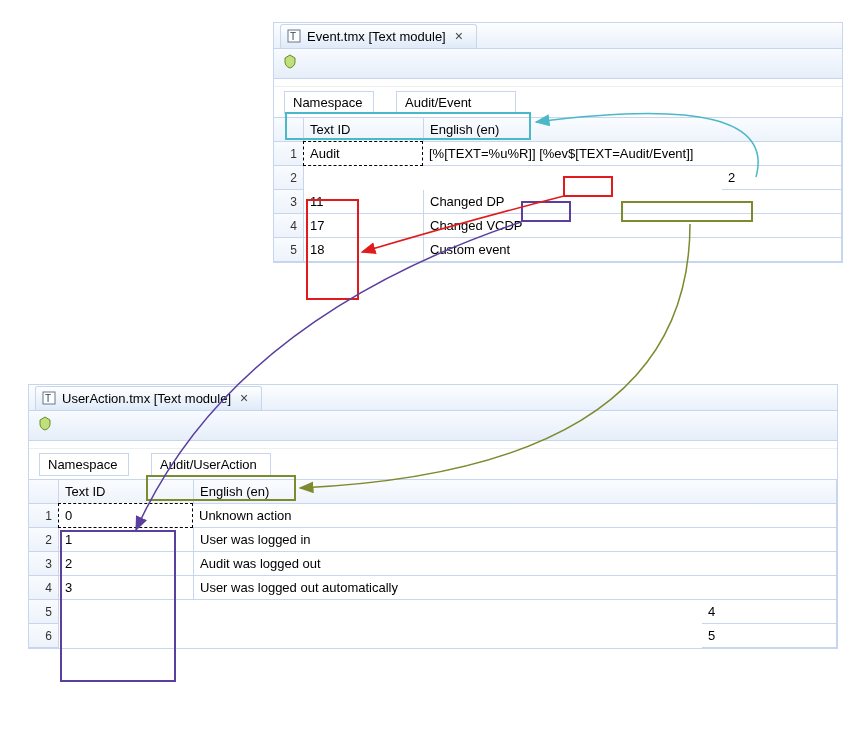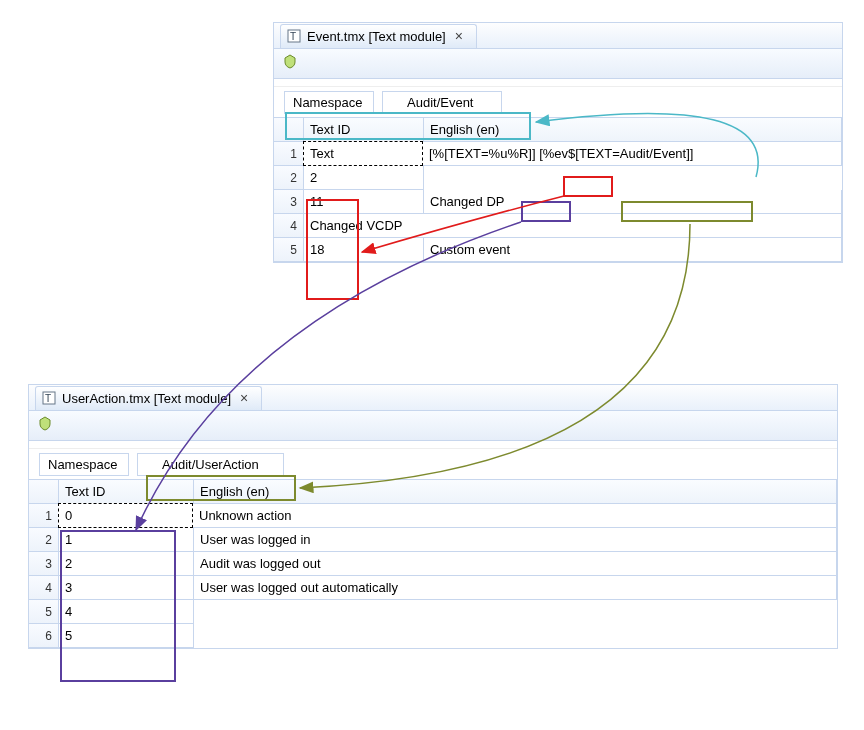--- a/index.html
+++ b/index.html
@@ -53,43 +53,44 @@
     background: linear-gradient(#f8fbff,#e6eef9);
     border-bottom:1px solid #c7d6ed;
   }
 
   .panel-gap { height: 8px; background:#fff; border-bottom:1px solid #eee; }
 
   .ns-row {
     display:flex; align-items:center;
     height: 30px;
     padding-left: 10px;
-    gap: 8px;
+    gap: 22px;
     background:#fff;
   }
   .ns-label {
     border:1px solid #c7d6ed;
     padding:3px 8px;
     min-width:90px;
     background:#fff;
   }
   .ns-value {
     border:1px solid #c7d6ed;
-    padding:3px 24px;
+    padding:3px 8px;
     min-width:120px;
     background:#fff;
   }
 
   .grid {
     border-top:1px solid #c7d6ed;
   }
   .grid-head, .grid-row {
     display:flex;
     align-items:stretch;
     min-height:24px;
+    justify-content:space-between;
   }
   .grid-head > div, .grid-row > div {
     border-right:1px solid #c7d6ed;
     border-bottom:1px solid #c7d6ed;
     padding:3px 6px;
     display:flex; align-items:center;
     background:#fff;
   }
   .col-rownum {
     width: 30px;
@@ -154,34 +155,35 @@
 
   <div class="grid">
     <div class="grid-head">
       <div class="col-rownum"></div>
       <div class="col-textid">Text ID</div>
       <div class="col-english">English (en)</div>
     </div>
 
     <div class="grid-row">
       <div class="col-rownum">1</div>
-      <div class="col-textid cell-selected">Text</div>
+      <div class="col-textid cell-selected">Audit</div>
       <div class="col-english">[%[TEXT=%u%R]] [%ev$[TEXT=Audit/Event]]</div>
     </div>
     <div class="grid-row">
       <div class="col-rownum">2</div>
       <div class="col-textid">2</div>
     </div>
     <div class="grid-row">
       <div class="col-rownum">3</div>
       <div class="col-textid">11</div>
       <div class="col-english">Changed DP</div>
     </div>
     <div class="grid-row">
       <div class="col-rownum">4</div>
+      <div class="col-textid">17</div>
       <div class="col-english">Changed VCDP</div>
     </div>
     <div class="grid-row">
       <div class="col-rownum">5</div>
       <div class="col-textid">18</div>
       <div class="col-english">Custom event</div>
     </div>
   </div>
 </div>
 

